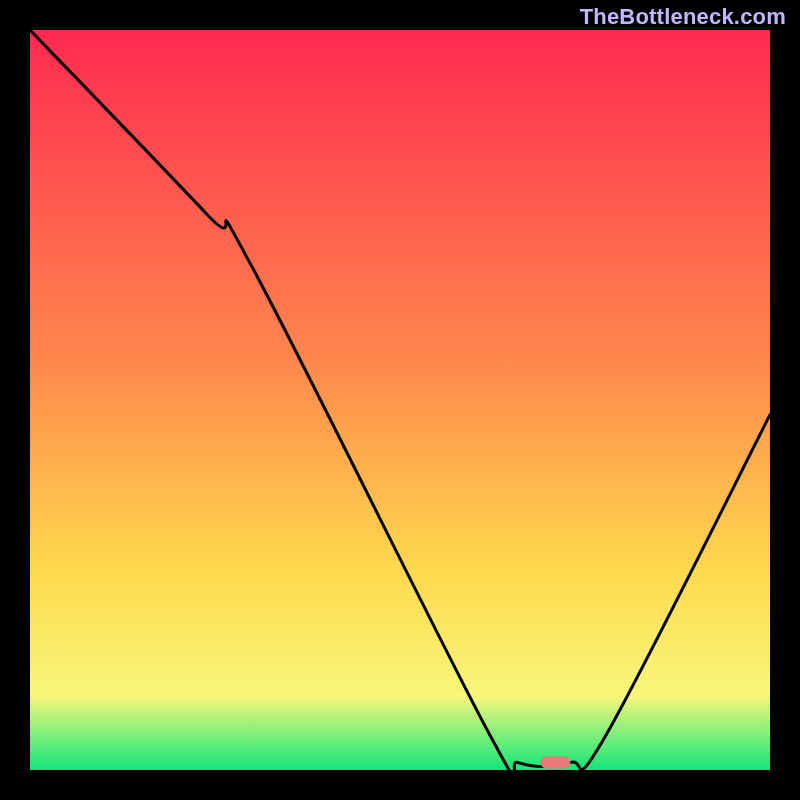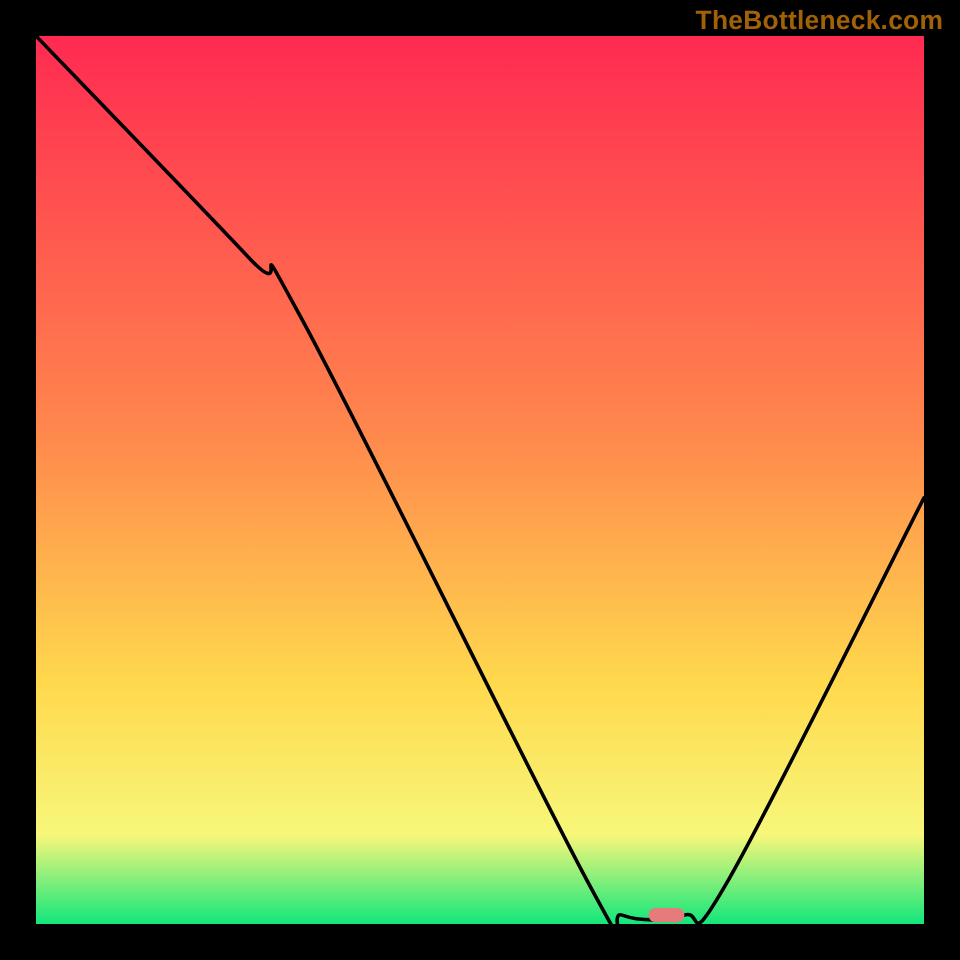--- a/index.html
+++ b/index.html
@@ -11,21 +11,21 @@
     overflow: hidden;
     position: relative;
   }
   .watermark {
     position: absolute;
     top: 4px;
     right: 14px;
     font-family: Arial, Helvetica, sans-serif;
     font-size: 22px;
     font-weight: bold;
-    color: #a16207;
+    color: #c4b5fd;
     letter-spacing: 0.2px;
     z-index: 5;
   }
   .plot-area {
     position: absolute;
     left: 30px;
     top: 30px;
     width: 740px;
     height: 740px;
     background: #000;

